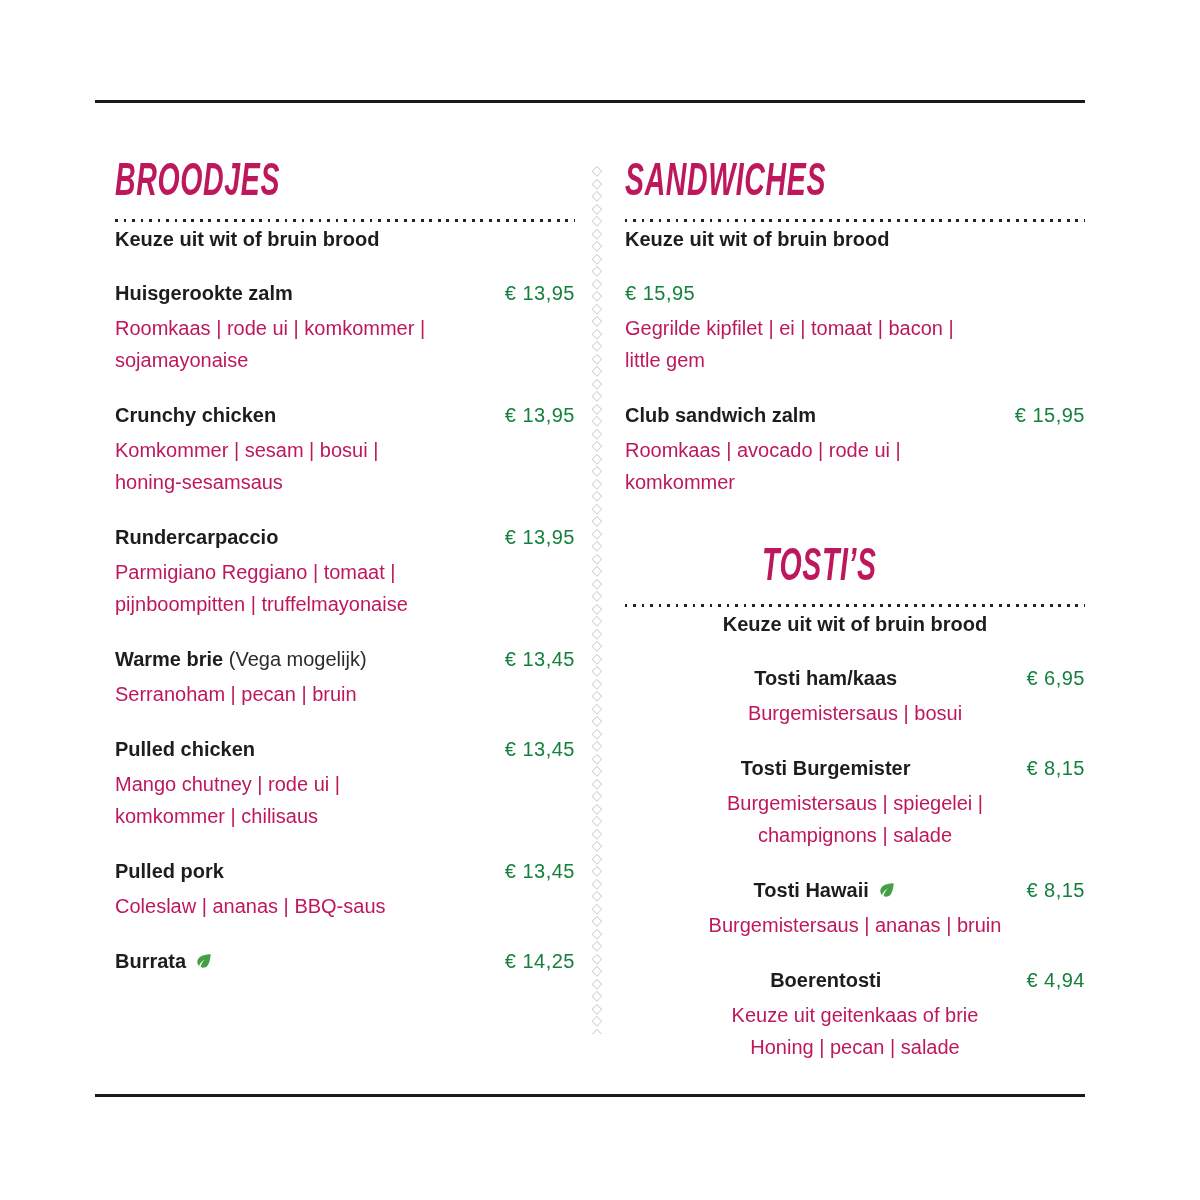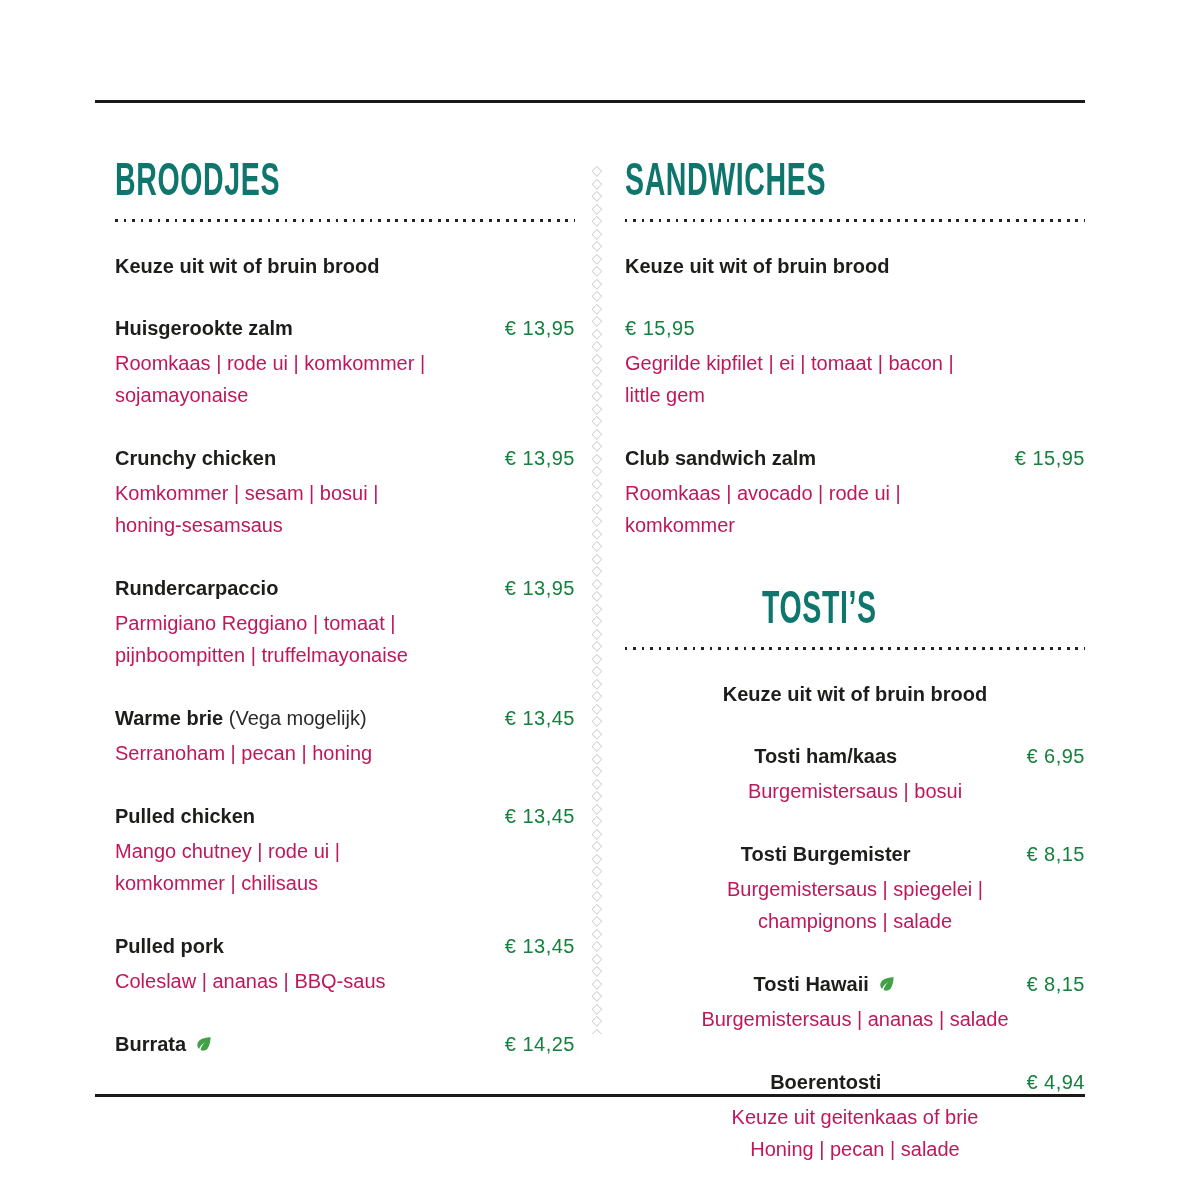--- a/index.html
+++ b/index.html
@@ -25,41 +25,42 @@
   .column.right { left: 625px; }
 
   .menu-section + .menu-section { margin-top: 42px; text-align: center; }
 
   .section-title {
     font-size: 46px;
     font-weight: bold;
     line-height: 48px;
     letter-spacing: 1px;
     white-space: nowrap;
-    color: #0f766e;
+    color: #be185d;
+    font-style: italic;
   }
   .section-title .title-inner {
     display: inline-block;
     transform: scaleX(0.62);
     transform-origin: 0 50%;
   }
   .dotted-sep {
     margin-top: 16px;
     height: 3px;
     background: repeating-linear-gradient(to right, #222 0px, #222 2.5px, transparent 2.5px, transparent 8.5px);
   }
   .section-note {
-    margin-top: 29px;
+    margin-top: 2px;
     font-size: 20px;
     font-weight: bold;
     line-height: 30px;
     color: #1d1d1b;
   }
 
-  .menu-item { margin-top: 32px; }
+  .menu-item { margin-top: 24px; }
   .item-row {
     display: flex;
     align-items: baseline;
     line-height: 31px;
   }
   .item-name {
     flex: 1;
     font-size: 20px;
     font-weight: bold;
     color: #1d1d1b;
@@ -141,21 +142,21 @@
       </div>
       <div class="item-desc">Parmigiano Reggiano | tomaat |
 pijnboompitten | truffelmayonaise</div>
     </div>
 
     <div class="menu-item">
       <div class="item-row">
         <div class="item-name"><span>Warme brie</span> <span class="item-suffix">(Vega mogelijk)</span></div>
         <div class="item-price">€ 13,45</div>
       </div>
-      <div class="item-desc">Serranoham | pecan | honing</div>
+      <div class="item-desc">Serranoham | pecan | bruin</div>
     </div>
 
     <div class="menu-item">
       <div class="item-row">
         <div class="item-name"><span>Pulled chicken</span></div>
         <div class="item-price">€ 13,45</div>
       </div>
       <div class="item-desc">Mango chutney | rode ui |
 komkommer | chilisaus</div>
     </div>
@@ -225,21 +226,21 @@
 champignons | salade</div>
     </div>
 
     <div class="menu-item">
       <div class="item-row">
         <div class="item-name"><span>Tosti Hawaii</span><span class="leaf"><svg viewBox="0 0 24 24">
                 <path fill="#43a047" d="M6.05 8.05c-2.73 2.73-2.73 7.15-.02 9.88 1.47-3.4 4.09-6.24 7.36-7.93-2.77 2.34-4.71 5.61-5.39 9.32 2.6 1.23 5.8.78 7.95-1.37C19.43 14.47 20 4 20 4S9.53 4.57 6.05 8.05z"></path>
               </svg></span></div>
         <div class="item-price">€ 8,15</div>
       </div>
-      <div class="item-desc">Burgemistersaus | ananas | salade</div>
+      <div class="item-desc">Burgemistersaus | ananas | bruin</div>
     </div>
 
     <div class="menu-item">
       <div class="item-row">
         <div class="item-name"><span>Boerentosti</span></div>
         <div class="item-price">€ 4,94</div>
       </div>
       <div class="item-desc">Keuze uit geitenkaas of brie
 Honing | pecan | salade</div>
     </div>

